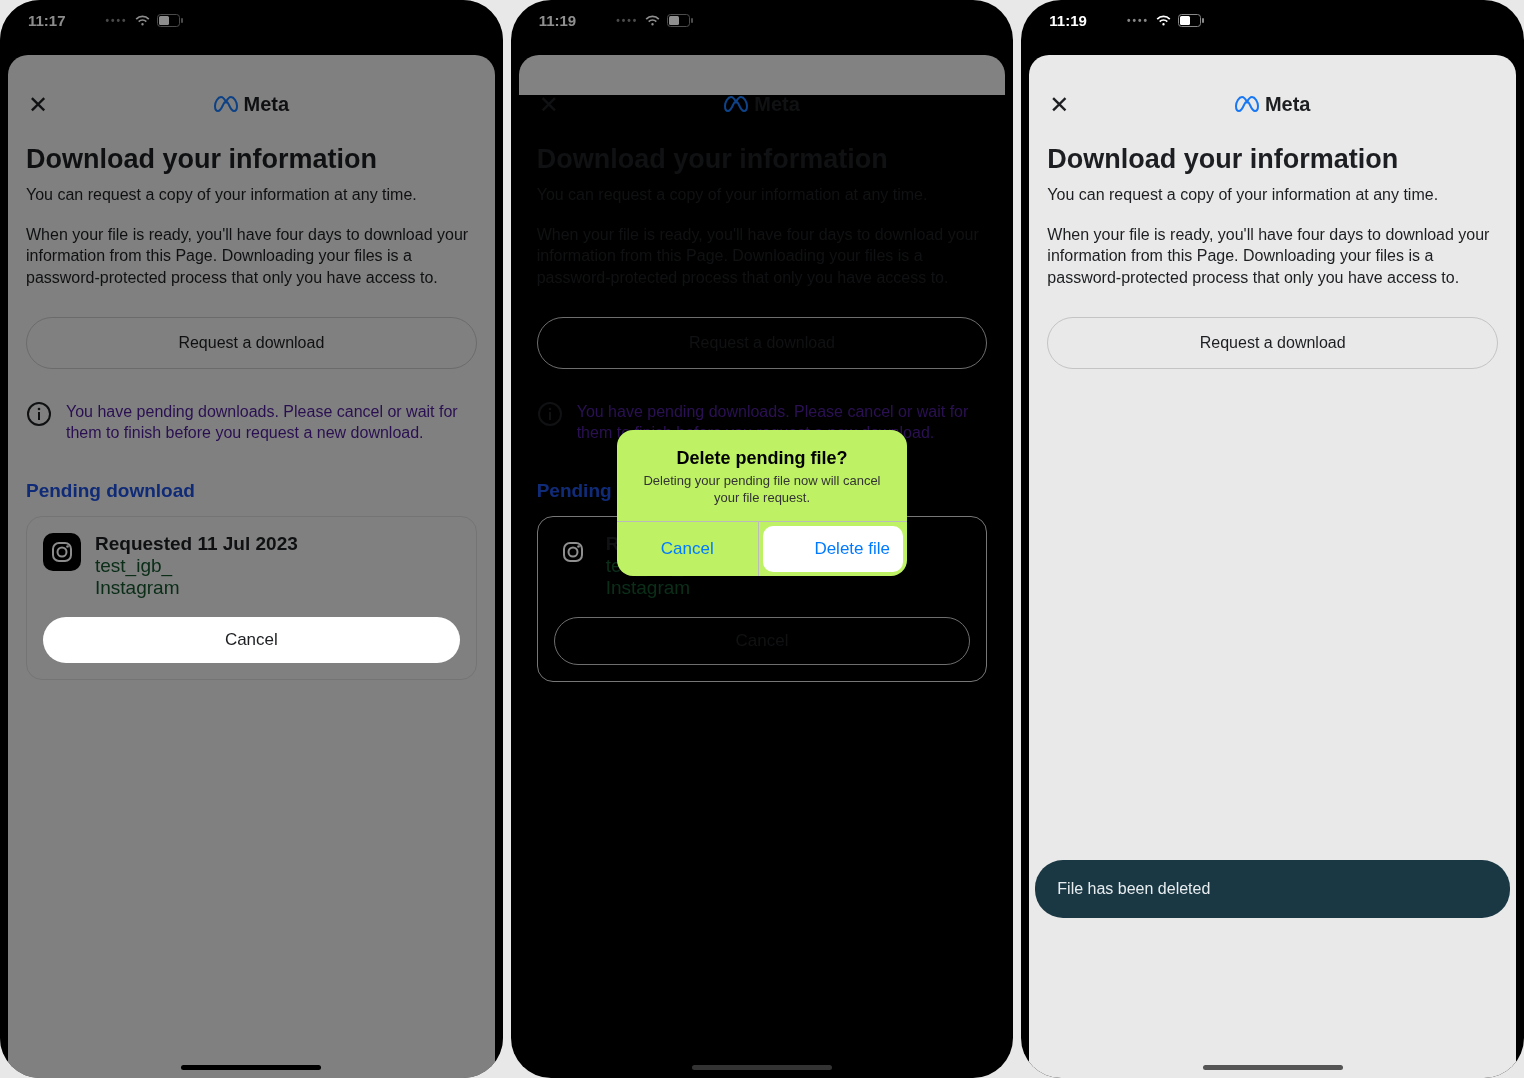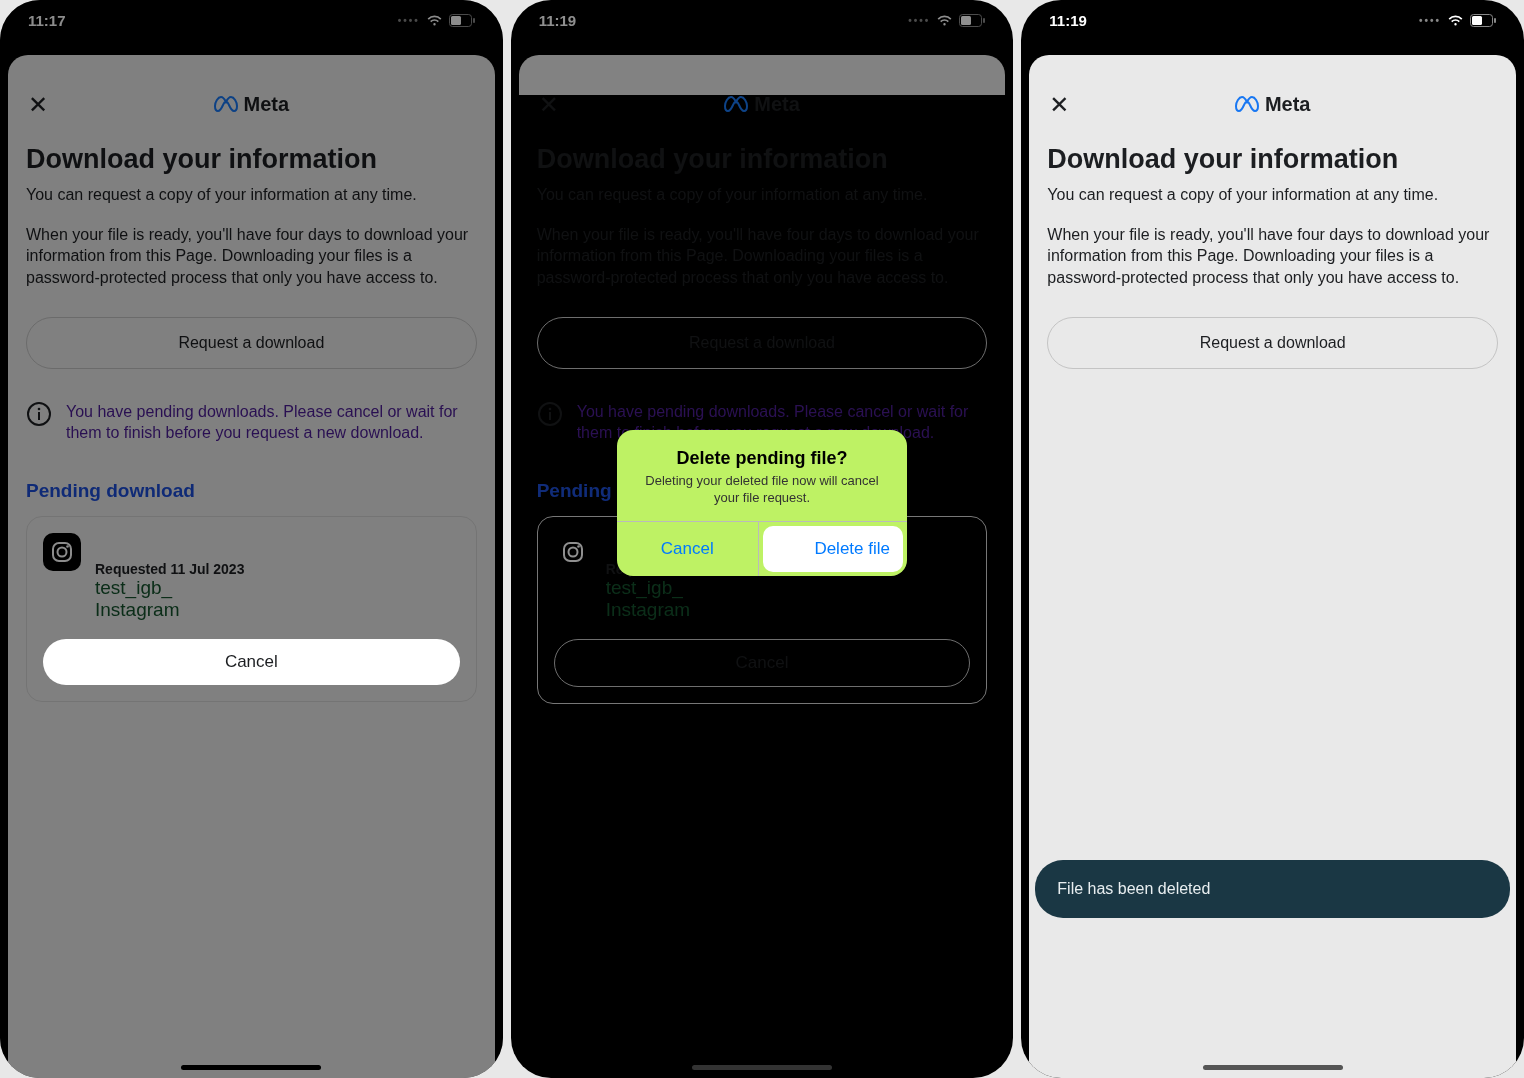--- a/index.html
+++ b/index.html
@@ -1,18 +1,18 @@
 <!DOCTYPE html>
 <html><head>
 <meta charset="utf-8">
 <style>
 * { margin: 0; padding: 0; box-sizing: border-box; font-family: -apple-system, BlinkMacSystemFont, 'Segoe UI', sans-serif; }
 body { background: #e8e8e8; display: flex; gap: 8px; padding: 0; }
 .phone { width: 505px; height: 1078px; background: #000; border-radius: 40px; position: relative; overflow: hidden; }
-.status-bar { height: 40px; display: flex; justify-content: space-between; align-items: center; padding: 0 28px 0; color: #fff; font-size: 15px; font-weight: 600; gap: 40px; }
+.status-bar { height: 40px; display: flex; justify-content: flex-start; align-items: center; padding: 0 28px 0; color: #fff; font-size: 15px; font-weight: 600; gap: 40px; }
 .status-right { display: flex; align-items: center; gap: 6px; }
 .dots { color: #888; letter-spacing: 2px; font-size: 10px; }
 .wifi-icon svg, .battery-icon svg { display: block; }
 .modal-sheet { position: absolute; top: 55px; left: 8px; right: 8px; bottom: 0; background: #e9e9e9; border-radius: 20px 20px 0 0; padding: 20px 0; }
 .modal-header { display: flex; align-items: center; padding: 10px 16px 20px; position: relative; }
 .close-btn { position: absolute; left: 20px; font-size: 24px; color: #1c1e21; background: none; border: none; cursor: pointer; }
 .meta-logo { margin: 8px auto; display: flex; align-items: center; gap: 4px; font-weight: 700; font-size: 20px; color: #1c1e21; }
 .meta-logo svg { display: inline-block; }
 .content { padding: 0 18px; }
 .page-title { font-size: 27px; font-weight: 700; color: #1c1e21; margin-bottom: 10px; }
@@ -21,21 +21,21 @@
 .request-btn { width: 100%; padding: 16px; border: 1px solid #c4c4c4; background: transparent; border-radius: 28px; font-size: 16px; color: #1c1e21; font-weight: 500; }
 .info-box { display: flex; gap: 14px; margin-top: 32px; }
 .info-icon { width: 26px; height: 26px; flex-shrink: 0; }
 .info-text { font-size: 16px; color: #4c1d95; line-height: 1.35; }
 .section-label { font-size: 19px; font-weight: 600; color: #1d4ed8; margin-top: 36px; margin-bottom: 14px; }
 .pending-card { border: 1px solid #d4d4d4; border-radius: 16px; padding: 16px; }
 .pending-header { display: flex; gap: 14px; margin-bottom: 18px; }
 .ig-icon { width: 38px; height: 38px; background: #000; border-radius: 10px; display: flex; align-items: center; justify-content: center; flex-shrink: 0; }
 .ig-icon svg { display: block; }
 .pending-info { display: flex; flex-direction: column; }
-.pending-title { font-size: 14px; font-weight: 600; color: #1c1e21; margin-top: 28px; }
+.pending-title { font-size: 19px; font-weight: 600; color: #1c1e21; }
 .pending-sub { font-size: 19px; color: #14532d; }
 .cancel-btn { width: 100%; padding: 13px; background: #fff; border: none; border-radius: 26px; font-size: 17px; font-weight: 500; color: #1c1e21; cursor: pointer; }
 .home-indicator { position: absolute; bottom: 8px; left: 50%; transform: translateX(-50%); width: 140px; height: 5px; background: #000; border-radius: 4px; }
 .dim-overlay { position: absolute; inset: 0; background: rgba(0,0,0,0.45); z-index: 5; pointer-events: none; }
 .alert { position: absolute; left: 50%; top: 430px; transform: translateX(-50%); width: 290px; background: #bef264; border-radius: 16px; overflow: hidden; z-index: 10; }
 .alert-body { padding: 18px 16px 14px; text-align: center; }
 .alert-title { font-size: 18px; font-weight: 600; color: #000; margin-bottom: 4px; }
 .alert-msg { font-size: 13px; color: #333; line-height: 1.3; }
 .alert-actions { display: flex; border-top: 0.5px solid #bbb; }
 .alert-btn { flex: 1; padding: 13px; font-size: 17px; color: #007aff; background: none; border: none; border-right: 0.5px solid #bbb; cursor: pointer; }
@@ -173,21 +173,21 @@
           </div>
         </div>
         <button class="cancel-btn" style="background:transparent;border:1px solid #c4c4c4">Cancel</button>
       </div>
     </div>
   </div>
   </div>
   <div class="alert">
     <div class="alert-body">
       <div class="alert-title">Delete pending file?</div>
-      <div class="alert-msg">Deleting your deleted file now will cancel your file request.</div>
+      <div class="alert-msg">Deleting your pending file now will cancel your file request.</div>
     </div>
     <div class="alert-actions">
       <button class="alert-btn">Cancel</button>
       <button class="alert-btn primary">Delete file</button>
     </div>
   </div>
   <div class="home-indicator" style="background:#333"></div>
 </div>
 
 <div class="phone">

